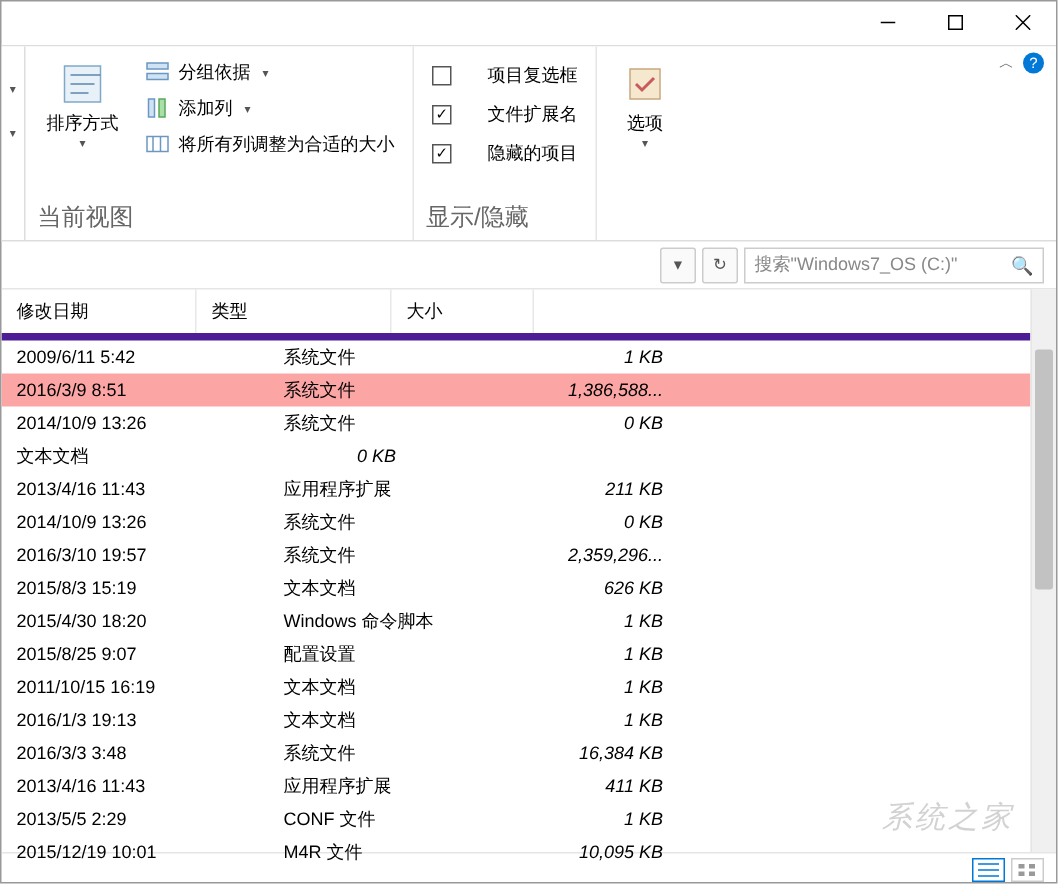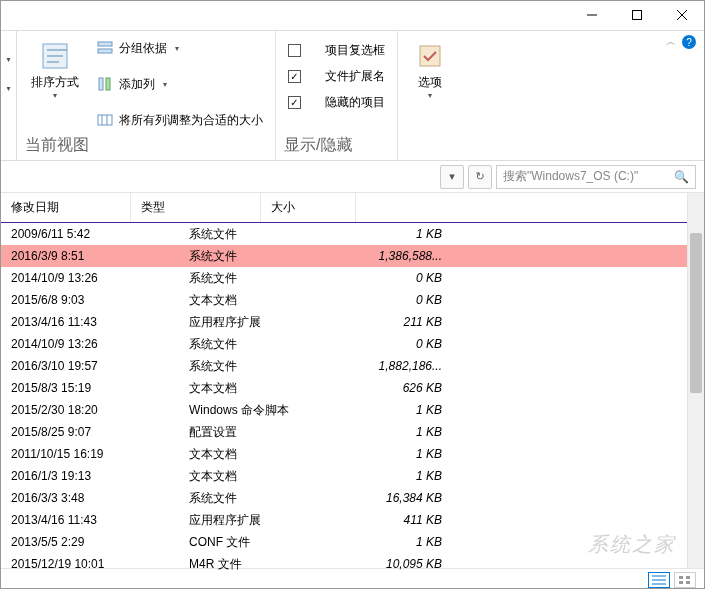--- a/index.html
+++ b/index.html
@@ -15,42 +15,42 @@
 .ribbon-help .help-icon { width: 14px; height: 14px; border-radius: 50%; background: #0078d7; color: #fff; font-size: 10px; display: flex; align-items: center; justify-content: center; }
 
 .ribbon-group { padding: 4px 8px 2px 8px; border-right: 1px solid #e5e5e5; display: flex; flex-direction: column; }
 .ribbon-group-body { flex: 1; display: flex; align-items: flex-start; gap: 8px; }
 .ribbon-group-label { font-size: 16px; color: #666; text-align: left; padding: 2px 0; }
 
 .big-btn { display: flex; flex-direction: column; align-items: center; justify-content: center; padding: 4px 6px; font-size: 12px; min-width: 48px; height: 70px; }
 .big-btn .icon-box { width: 32px; height: 32px; margin-bottom: 2px; }
 .big-btn .dd { font-size: 8px; color: #555; }
 
-.small-items { display: flex; flex-direction: column; gap: 14px; padding-top: 2px; }
+.small-items { display: flex; flex-direction: column; gap: 2px; padding-top: 2px; }
 .small-item { display: flex; align-items: center; gap: 6px; font-size: 12px; padding: 2px 4px; height: 22px; }
 .small-item .mini-icon { width: 16px; height: 16px; display: flex; align-items: center; justify-content: center; }
 .small-item .dd { font-size: 8px; color: #555; margin-left: 2px; }
 
 .chk-items { display: flex; flex-direction: column; gap: 4px; padding: 4px 4px; }
 .chk-item { display: flex; align-items: center; gap: 24px; font-size: 12px; height: 22px; }
 .chk { width: 13px; height: 13px; border: 1px solid #555; display: flex; align-items: center; justify-content: center; font-size: 10px; background: #fff; }
 
 .hide-btn { background: #cde6f7; border: 1px solid #98c8e8; }
 .left-pane-stub { width: 16px; border-right: 1px solid #ddd; display: flex; flex-direction: column; align-items: center; padding-top: 24px; gap: 20px; }
 .left-pane-stub .stub-dd { font-size: 8px; color: #555; }
 
 .addr-row { height: 32px; border-bottom: 1px solid #e5e5e5; display: flex; align-items: center; padding: 0 8px; gap: 4px; }
 .addr-row .nav-btn { width: 24px; height: 24px; border: 1px solid #ccc; border-radius: 2px; display: flex; align-items: center; justify-content: center; font-size: 11px; color: #555; background: #fafafa; }
 .addr-row .spacer { flex: 1; }
 .search-box { width: 200px; height: 24px; border: 1px solid #ccc; display: flex; align-items: center; padding: 0 6px; font-size: 12px; color: #888; justify-content: space-between; }
 .search-box .mag { font-size: 12px; color: #666; }
 
 .content { display: flex; height: calc(589px - 30px - 130px - 32px - 22px); }
 .file-area { flex: 1; position: relative; }
-.columns { display: flex; border-bottom: 1px solid #4c1d95; font-size: 12px; }
+.columns { display: flex; border-bottom: 5px solid #4c1d95; font-size: 12px; }
 .col-h { padding: 6px 10px; border-right: 1px solid #e8e8e8; }
 .col-date { width: 130px; }
 .col-type { width: 130px; }
 .col-size { width: 95px; text-align: left; }
 
 .rows { font-size: 12px; }
 .row { display: flex; height: 22px; align-items: center; gap: 48px; }
 .row.sel { background: #fca5a5; }
 .row .c { padding: 0 10px; white-space: nowrap; overflow: hidden; text-overflow: ellipsis; }
 .row .c-date { width: 130px; }
@@ -214,46 +214,45 @@
           <span class="c c-date">2016/3/9 8:51</span>
           <span class="c c-type">系统文件</span>
           <span class="c c-size">1,386,588...</span>
         </div>
         <div class="row">
           <span class="c c-date">2014/10/9 13:26</span>
           <span class="c c-type">系统文件</span>
           <span class="c c-size">0 KB</span>
         </div>
         <div class="row">
-          <span class="c c-date">2015/6/8 9:03</span>
           <span class="c c-type">文本文档</span>
           <span class="c c-size">0 KB</span>
         </div>
         <div class="row">
           <span class="c c-date">2013/4/16 11:43</span>
           <span class="c c-type">应用程序扩展</span>
           <span class="c c-size">211 KB</span>
         </div>
         <div class="row">
           <span class="c c-date">2014/10/9 13:26</span>
           <span class="c c-type">系统文件</span>
           <span class="c c-size">0 KB</span>
         </div>
         <div class="row">
           <span class="c c-date">2016/3/10 19:57</span>
           <span class="c c-type">系统文件</span>
-          <span class="c c-size">1,882,186...</span>
+          <span class="c c-size">2,359,296...</span>
         </div>
         <div class="row">
           <span class="c c-date">2015/8/3 15:19</span>
           <span class="c c-type">文本文档</span>
           <span class="c c-size">626 KB</span>
         </div>
         <div class="row">
-          <span class="c c-date">2015/2/30 18:20</span>
+          <span class="c c-date">2015/4/30 18:20</span>
           <span class="c c-type">Windows 命令脚本</span>
           <span class="c c-size">1 KB</span>
         </div>
         <div class="row">
           <span class="c c-date">2015/8/25 9:07</span>
           <span class="c c-type">配置设置</span>
           <span class="c c-size">1 KB</span>
         </div>
         <div class="row">
           <span class="c c-date">2011/10/15 16:19</span>

